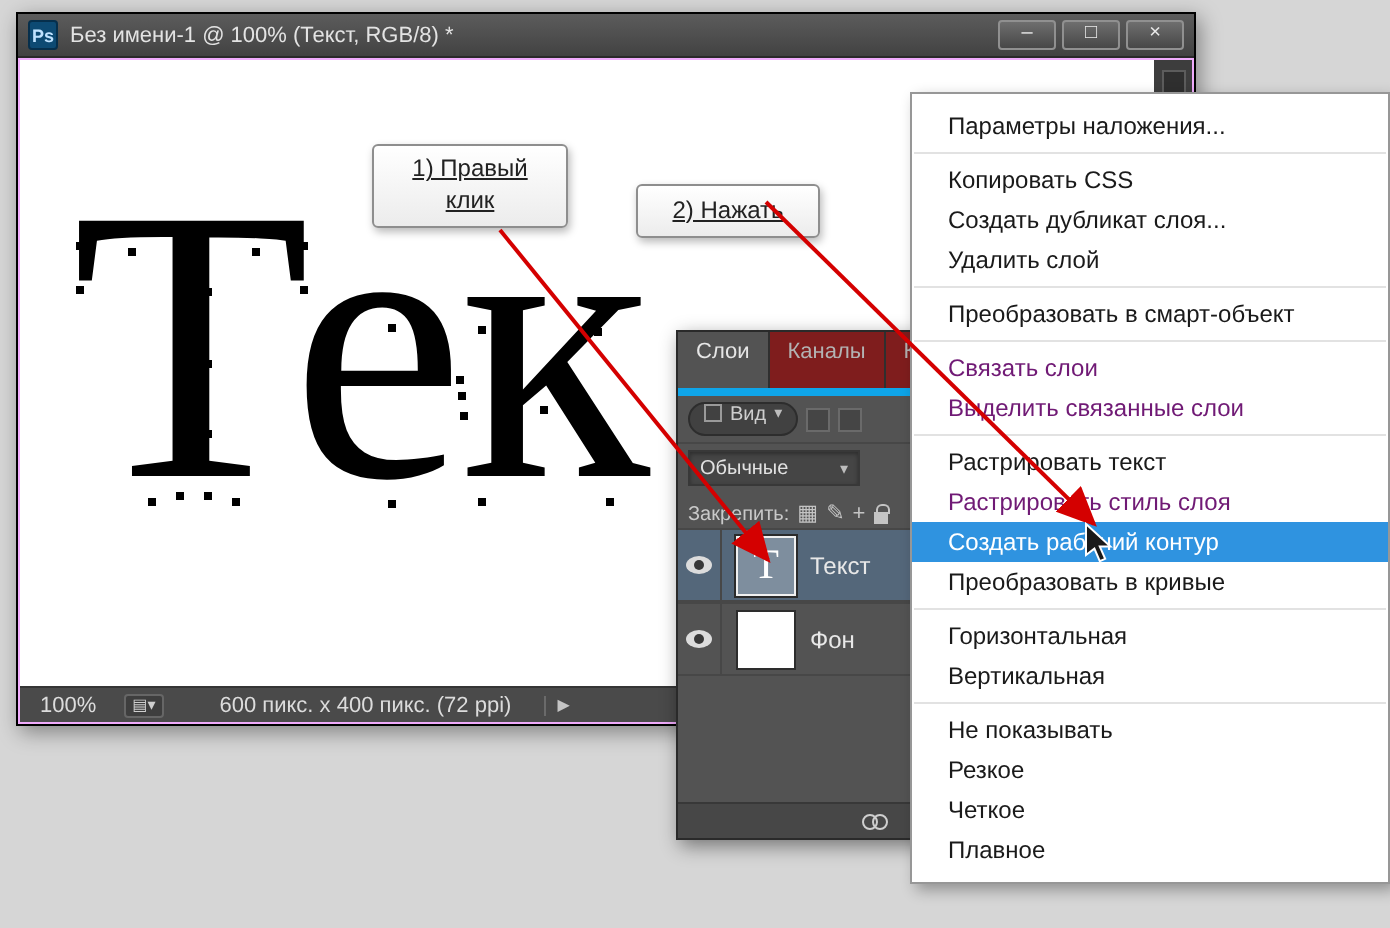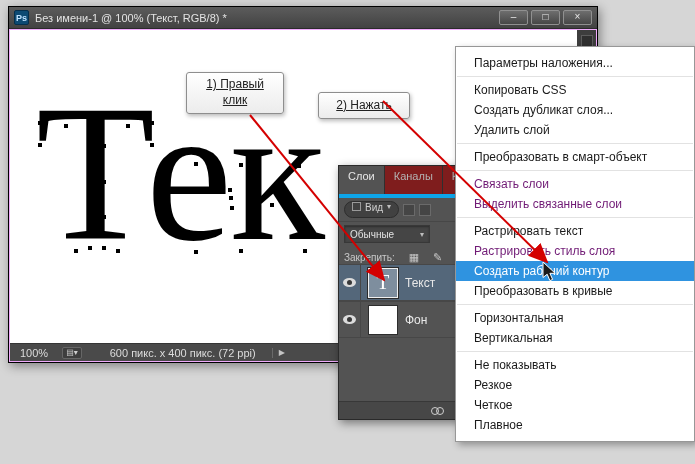--- a/index.html
+++ b/index.html
@@ -55,21 +55,21 @@
   .filter-pill { display:inline-flex; gap:4px; background:#414141; border:1px solid #2d2d2d;
     border-radius:9px; height:17px; padding:0 7px; color:#cfcfcf; font-size:10px; }
   .pic-icon { width:9px; height:9px; border:1px solid #9a9a9a; display:inline-block; }
   .caret { font-size:8px; color:#bdbdbd; }
   .mini-icon { width:12px; height:12px; border:1px solid #6a6a6a; background:#454545; }
   .mini-icon:first-of-type { margin-left:auto; }
   .blend-row { height:24px; display:flex; align-items:center; padding:0 5px; }
   .blend-select { display:inline-flex; justify-content:space-between; align-items:center; width:86px; height:18px;
     background:#454545; border:1px solid #383838; box-shadow:inset 0 1px 2px rgba(0,0,0,.35); padding:0 5px;
     font-size:10px; color:#e2e2e2; }
-  .lock-row { height:22px; display:flex; align-items:center; gap:14px; padding:0 5px; font-size:10px; color:#c9c9c9; }
+  .lock-row { height:22px; display:flex; align-items:center; gap:4px; padding:0 5px; font-size:10px; color:#c9c9c9; }
   .lock-glyph { font-size:11px; line-height:11px; color:#c4c4c4; }
   .css-lock { width:7px; height:6px; background:#c4c4c4; position:relative; margin-top:3px; }
   .css-lock::before { content:""; position:absolute; top:-4px; left:1px; width:5px; height:4px;
     border:1px solid #c4c4c4; border-bottom:none; border-radius:3px 3px 0 0; }
   .layers-list { position:absolute; left:0; right:0; top:90px; bottom:18px; padding-top:8px; overflow:hidden; }
   .layer-row { height:37px; display:flex; align-items:center; border-bottom:1px solid #474747; border-top:1px solid #474747; }
   .eye-col { width:22px; height:100%; display:flex; align-items:center; justify-content:center; border-right:1px solid #474747; }
   .eye { width:13px; height:9px; background:#dcdcdc; border-radius:50%; position:relative; }
   .pupil { position:absolute; left:4px; top:2px; width:5px; height:5px; background:#383838; border-radius:50%; }
   .thumb { width:30px; height:30px; margin:0 7px; display:flex; align-items:center; justify-content:center; flex:0 0 auto; }

